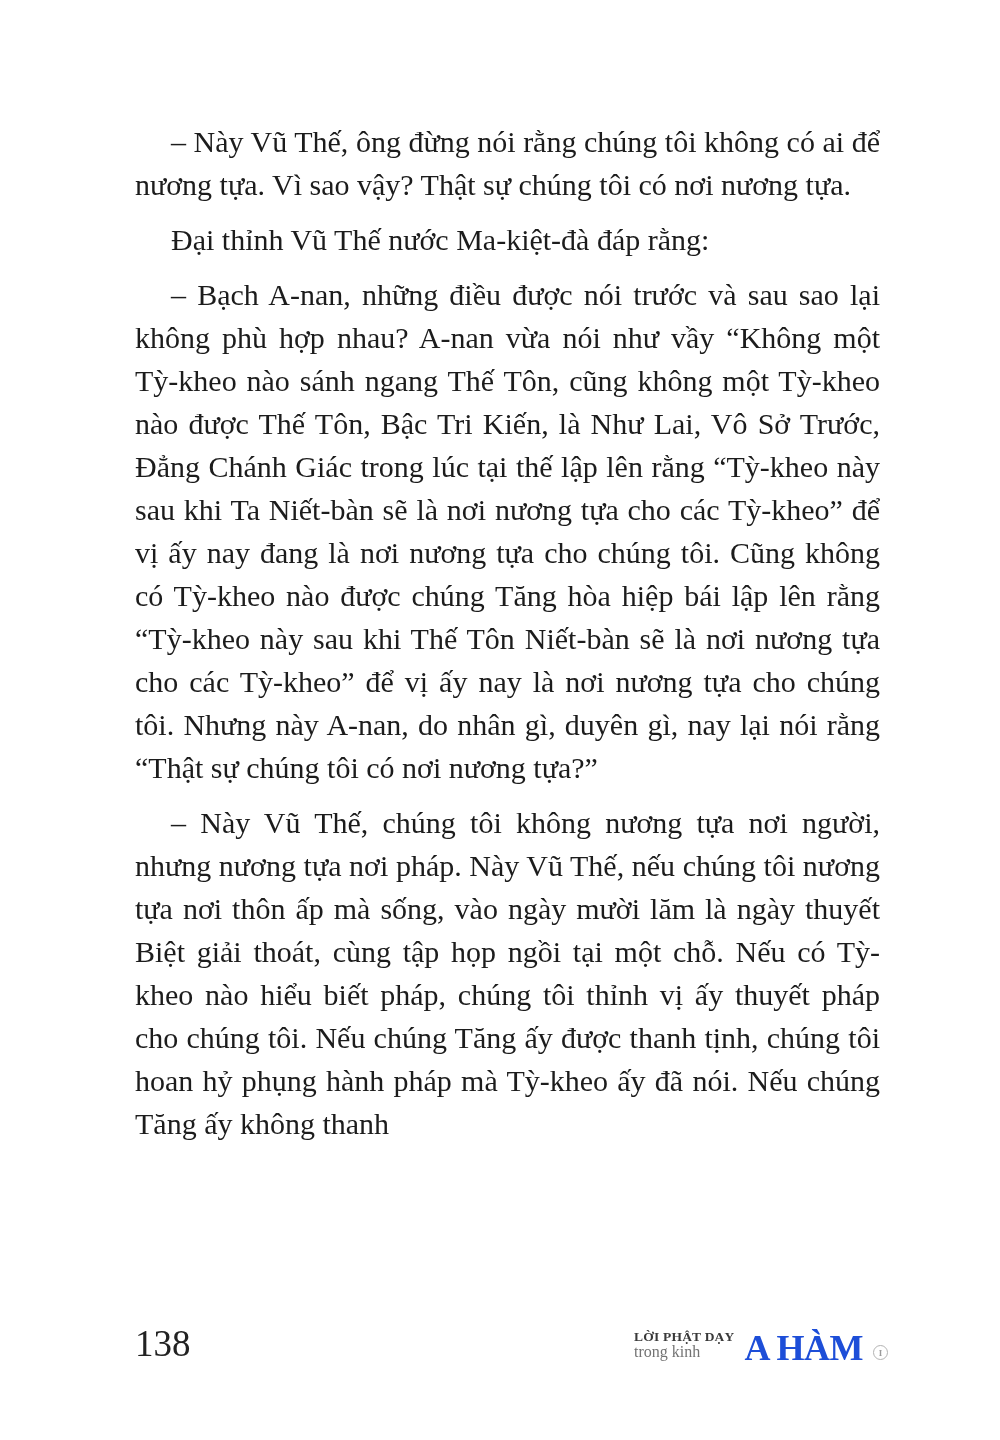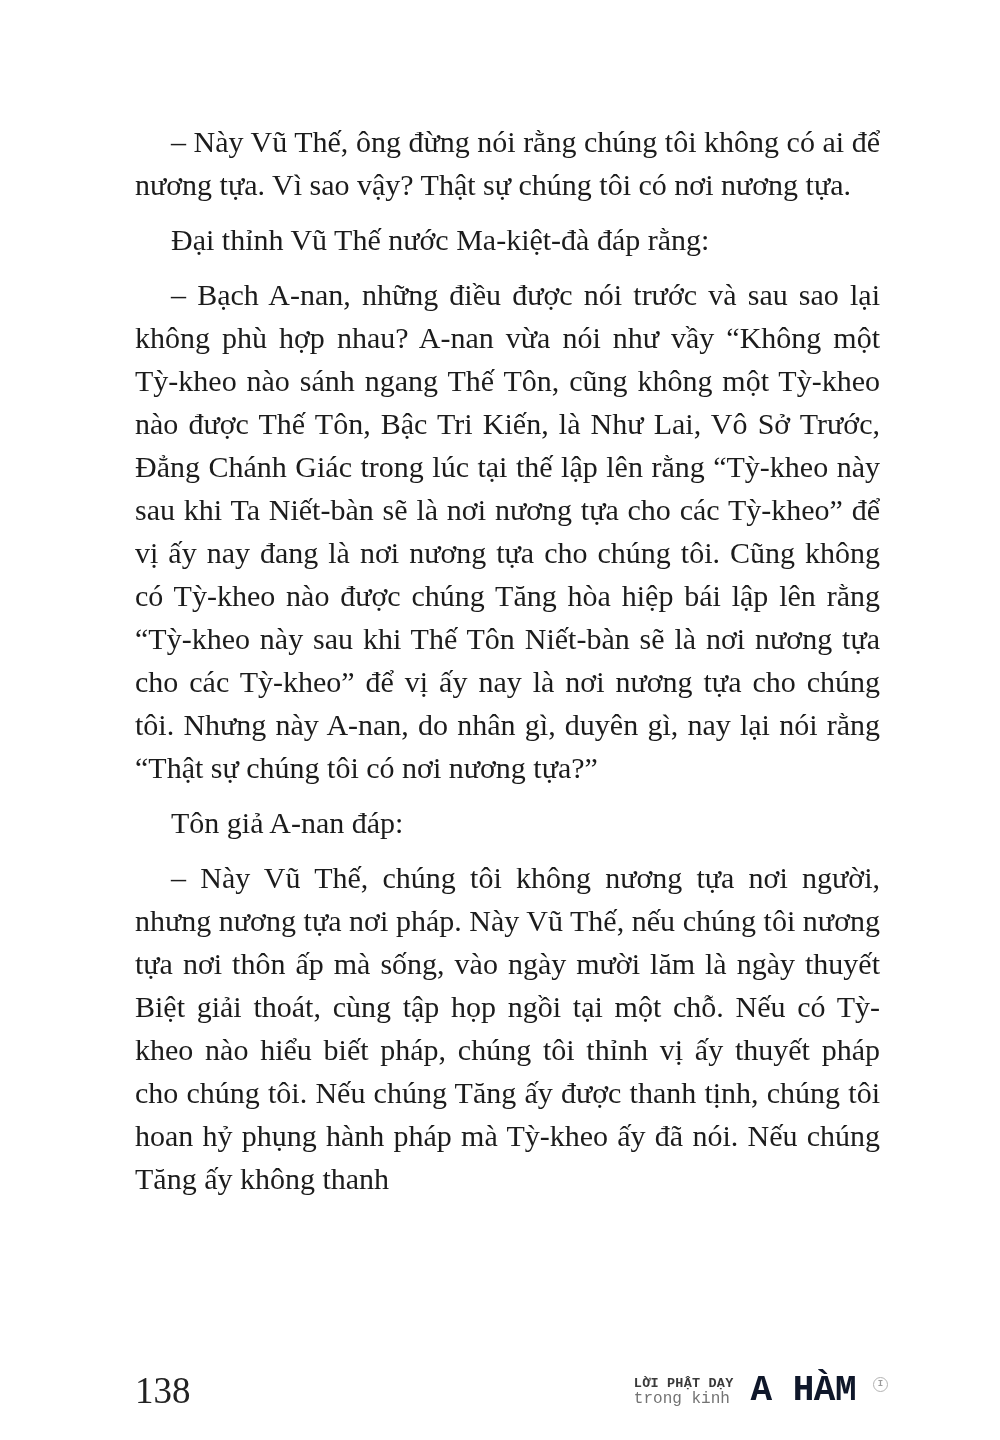--- a/index.html
+++ b/index.html
@@ -32,32 +32,31 @@
   .para:last-child { margin-bottom: 0; }
   .footer {
     position: absolute;
     left: 135px;
     width: 753px;
     top: 1316px;
     height: 46px;
     display: flex;
     justify-content: space-between;
     align-items: flex-end;
-    margin-top: 47px;
   }
   .page-number {
     font-size: 37px;
     line-height: 1;
     color: #222222;
   }
   .logo {
     display: flex;
-    align-items: flex-start;
-    gap: 17px;
-    font-family: Liberation Mono, monospace;
+    align-items: flex-end;
+    gap: 10px;
+    font-family: Liberation Serif, serif;
   }
   .logo-stack {
     display: flex;
     flex-direction: column;
     align-items: flex-start;
     line-height: 1;
     padding-bottom: 2px;
   }
   .logo-line1 {
     font-size: 13.5px;
@@ -68,21 +67,21 @@
   }
   .logo-line2 {
     font-size: 16px;
     color: #737373;
     margin-top: 1px;
     white-space: nowrap;
   }
   .logo-title {
     font-size: 36px;
     font-weight: bold;
-    color: #0f172a;
+    color: #1d4ed8;
     line-height: 0.78;
     letter-spacing: -0.5px;
     white-space: nowrap;
   }
   .logo-volume {
     box-sizing: border-box;
     width: 15px;
     height: 15px;
     border: 1.5px solid #b3b3b3;
     border-radius: 50%;
@@ -97,21 +96,20 @@
 </style>
 </head>
 <body>
 
 <div class="page">
 
   <main class="text-block">
     <p class="para">– Này Vũ Thế, ông đừng nói rằng chúng tôi không có ai để nương tựa. Vì sao vậy? Thật sự chúng tôi có nơi nương tựa.</p>
     <p class="para">Đại thỉnh Vũ Thế nước Ma-kiệt-đà đáp rằng:</p>
     <p class="para">– Bạch A-nan, những điều được nói trước và sau sao lại không phù hợp nhau? A-nan vừa nói như vầy “Không một Tỳ-kheo nào sánh ngang Thế Tôn, cũng không một Tỳ-kheo nào được Thế Tôn, Bậc Tri Kiến, là Như Lai, Vô Sở Trước, Đẳng Chánh Giác trong lúc tại thế lập lên rằng “Tỳ-kheo này sau khi Ta Niết-bàn sẽ là nơi nương tựa cho các Tỳ-kheo” để vị ấy nay đang là nơi nương tựa cho chúng tôi. Cũng không có Tỳ-kheo nào được chúng Tăng hòa hiệp bái lập lên rằng “Tỳ-kheo này sau khi Thế Tôn Niết-bàn sẽ là nơi nương tựa cho các Tỳ-kheo” để vị ấy nay là nơi nương tựa cho chúng tôi. Nhưng này A-nan, do nhân gì, duyên gì, nay lại nói rằng “Thật sự chúng tôi có nơi nương tựa?”</p>
-    <p class="para">Tôn giả A-nan đáp:</p>
     <p class="para">– Này Vũ Thế, chúng tôi không nương tựa nơi người, nhưng nương tựa nơi pháp. Này Vũ Thế, nếu chúng tôi nương tựa nơi thôn ấp mà sống, vào ngày mười lăm là ngày thuyết Biệt giải thoát, cùng tập họp ngồi tại một chỗ. Nếu có Tỳ-kheo nào hiểu biết pháp, chúng tôi thỉnh vị ấy thuyết pháp cho chúng tôi. Nếu chúng Tăng ấy được thanh tịnh, chúng tôi hoan hỷ phụng hành pháp mà Tỳ-kheo ấy đã nói. Nếu chúng Tăng ấy không thanh</p>
   </main>
 
   <footer class="footer">
     <span class="page-number">138</span>
 
     <div class="logo">
       <div class="logo-stack">
         <span class="logo-line1">LỜI PHẬT DẠY</span>
         <span class="logo-line2">trong kinh</span>

